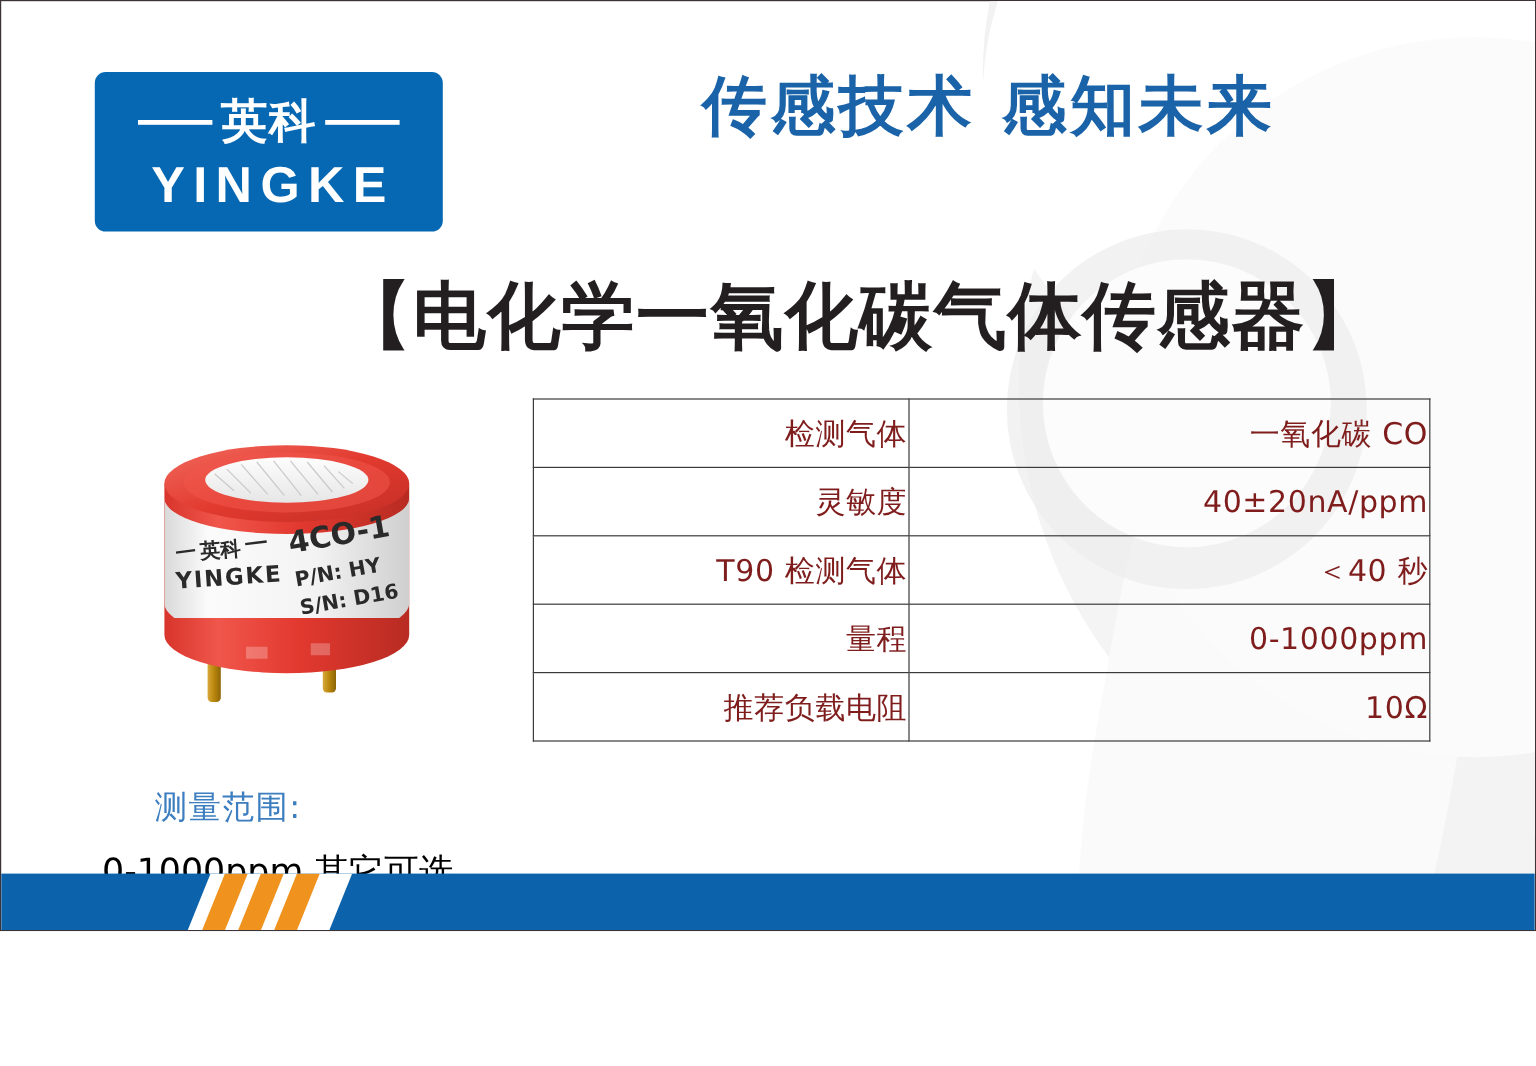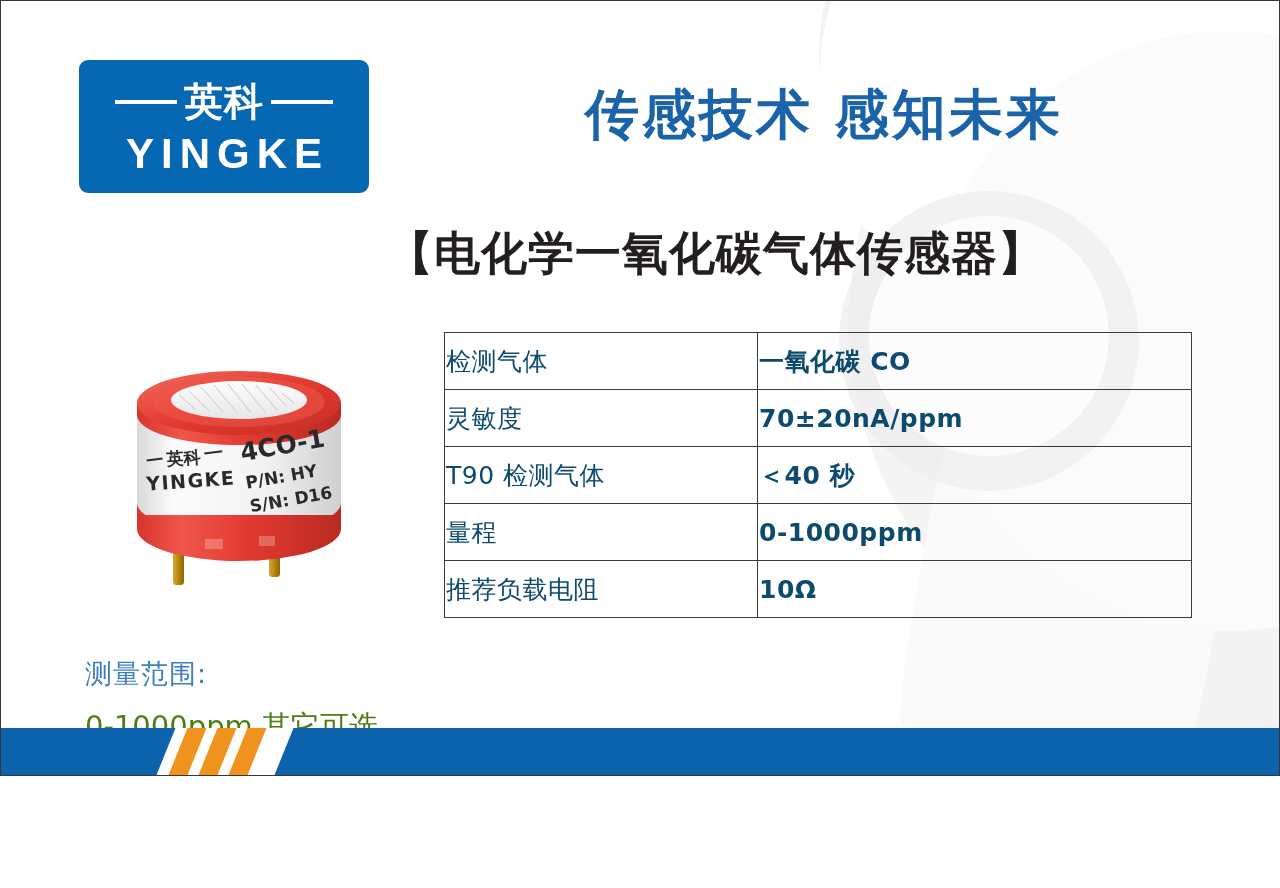--- a/index.html
+++ b/index.html
@@ -131,39 +131,39 @@
     font-weight: 700;
     letter-spacing: 7px;
     line-height: 1;
     margin-top: 12px;
     padding-left: 7px;
     font-family: "Liberation Sans", sans-serif;
   }
   .tagline {
     position: absolute;
     left: 584px;
-    top: 80px;
+    top: 54px;
     font-size: 54px;
     font-weight: 700;
     color: #1b63a8;
     letter-spacing: 3px;
     line-height: 1.25;
     white-space: nowrap;
     font-family: "DejaVu Sans", "Liberation Sans", sans-serif;
   }
 
   
   .product-title {
     position: absolute;
     left: 0; top: 222px;
     width: 1280px;
     text-align: center;
     padding-left: 150px;
     box-sizing: border-box;
-    font-size: 46px;
+    font-size: 61px;
     font-weight: 700;
     color: #231f20;
     letter-spacing: 1px;
     white-space: nowrap;
     z-index: 3;
     font-family: "DejaVu Sans", "Liberation Sans", sans-serif;
   }
 
   
   .sensor-photo {
@@ -183,56 +183,57 @@
     top: 658px;
     z-index: 3;
   }
   .range-label {
     font-size: 27px;
     color: #3c7ebf;
     font-weight: 400;
     letter-spacing: 1px;
     line-height: 1.1;
     font-family: "DejaVu Sans", "Liberation Sans", sans-serif;
+    margin-left: 44px;
   }
   .range-value {
     margin-top: 22px;
     font-size: 29px;
-    color: #4d7c0f;
+    color: #000000;
     letter-spacing: 0px;
     line-height: 1.1;
     white-space: nowrap;
     font-family: "DejaVu Sans", "Liberation Sans", sans-serif;
   }
 
   
   .spec-table {
     position: absolute;
     left: 443px;
     top: 331px;
     width: 741px;
     border-collapse: collapse;
     z-index: 3;
     table-layout: fixed;
     background: transparent;
   }
   .spec-table td {
     border: 1.6px solid #3d3a3c;
     height: 54px;
-    text-align: left;
+    text-align: right;
     vertical-align: middle;
     font-size: 25px;
-    color: #0c4a6e;
+    color: #7f1d1d;
     font-weight: 400;
     letter-spacing: .5px;
     white-space: nowrap;
     font-family: "DejaVu Sans", "Liberation Sans", sans-serif;
   }
   .spec-table td.param { width: 310px; }
-  .spec-table td.value { width: 431px; font-weight: bold; }
+  .spec-table td.value { width: 431px; }
 
   
   .bottom-bar {
     position: absolute;
     left: 0;
     bottom: 0;
     width: 100%;
     height: 47px;
     background: #0c63ab;
     z-index: 4;
@@ -372,21 +373,21 @@
   </div>
 
   <table class="spec-table">
     <tbody>
       <tr>
         <td class="param">检测气体</td>
         <td class="value">一氧化碳 CO</td>
       </tr>
       <tr>
         <td class="param">灵敏度</td>
-        <td class="value">70±20nA/ppm</td>
+        <td class="value">40±20nA/ppm</td>
       </tr>
       <tr>
         <td class="param">T90 检测气体</td>
         <td class="value">＜40 秒</td>
       </tr>
       <tr>
         <td class="param">量程</td>
         <td class="value">0-1000ppm</td>
       </tr>
       <tr>

